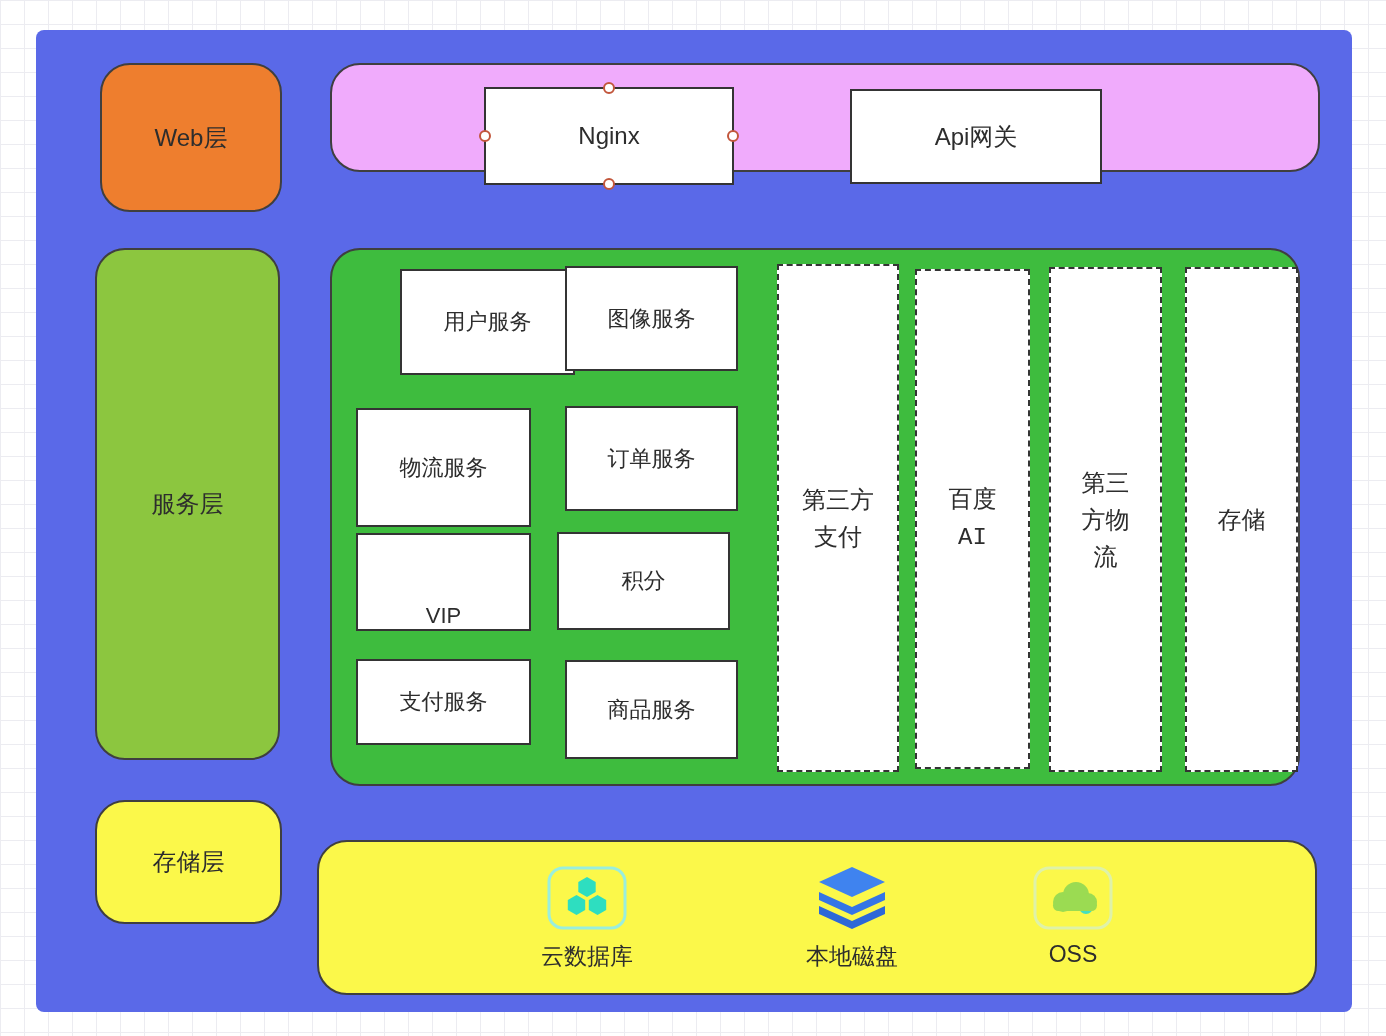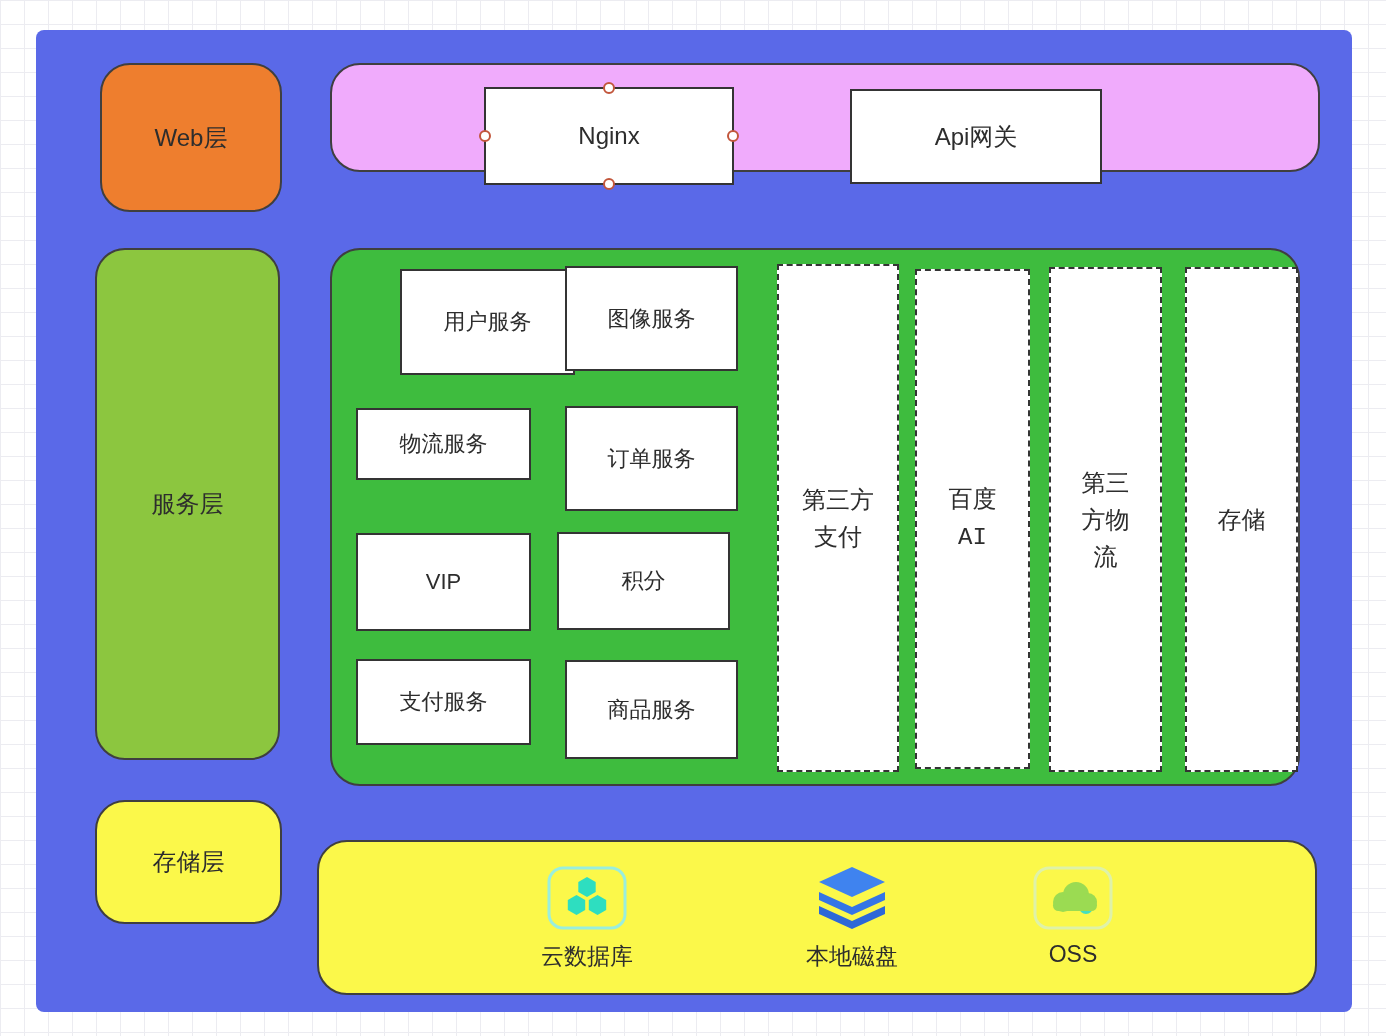--- a/index.html
+++ b/index.html
@@ -71,23 +71,23 @@
     position: absolute;
     background: #ffffff;
     border: 2px solid #343434;
     display: flex;
     align-items: center;
     justify-content: center;
     font-size: 22px;
   }
   .svc-1 { left: 24px;  top: 19px;  width: 175px; height: 106px; margin-left: 44px; }
   .svc-2 { left: 233px; top: 16px;  width: 173px; height: 105px; }
-  .svc-3 { left: 24px;  top: 158px; width: 175px; height: 72px; }
+  .svc-3 { left: 24px;  top: 158px; width: 175px; height: 119px; }
   .svc-4 { left: 233px; top: 156px; width: 173px; height: 105px; }
-  .svc-5 { left: 24px;  top: 283px; width: 175px; height: 98px; }
+  .svc-5 { left: 24px;  top: 283px; width: 175px; height: 98px; align-items: flex-end; }
   .svc-6 { left: 225px; top: 282px; width: 173px; height: 98px; }
   .svc-7 { left: 24px;  top: 409px; width: 175px; height: 86px; }
   .svc-8 { left: 233px; top: 410px; width: 173px; height: 99px; }
 
   .ext {
     position: absolute;
     background: #ffffff;
     border: 2px dashed #343434;
     display: flex;
     align-items: center;

